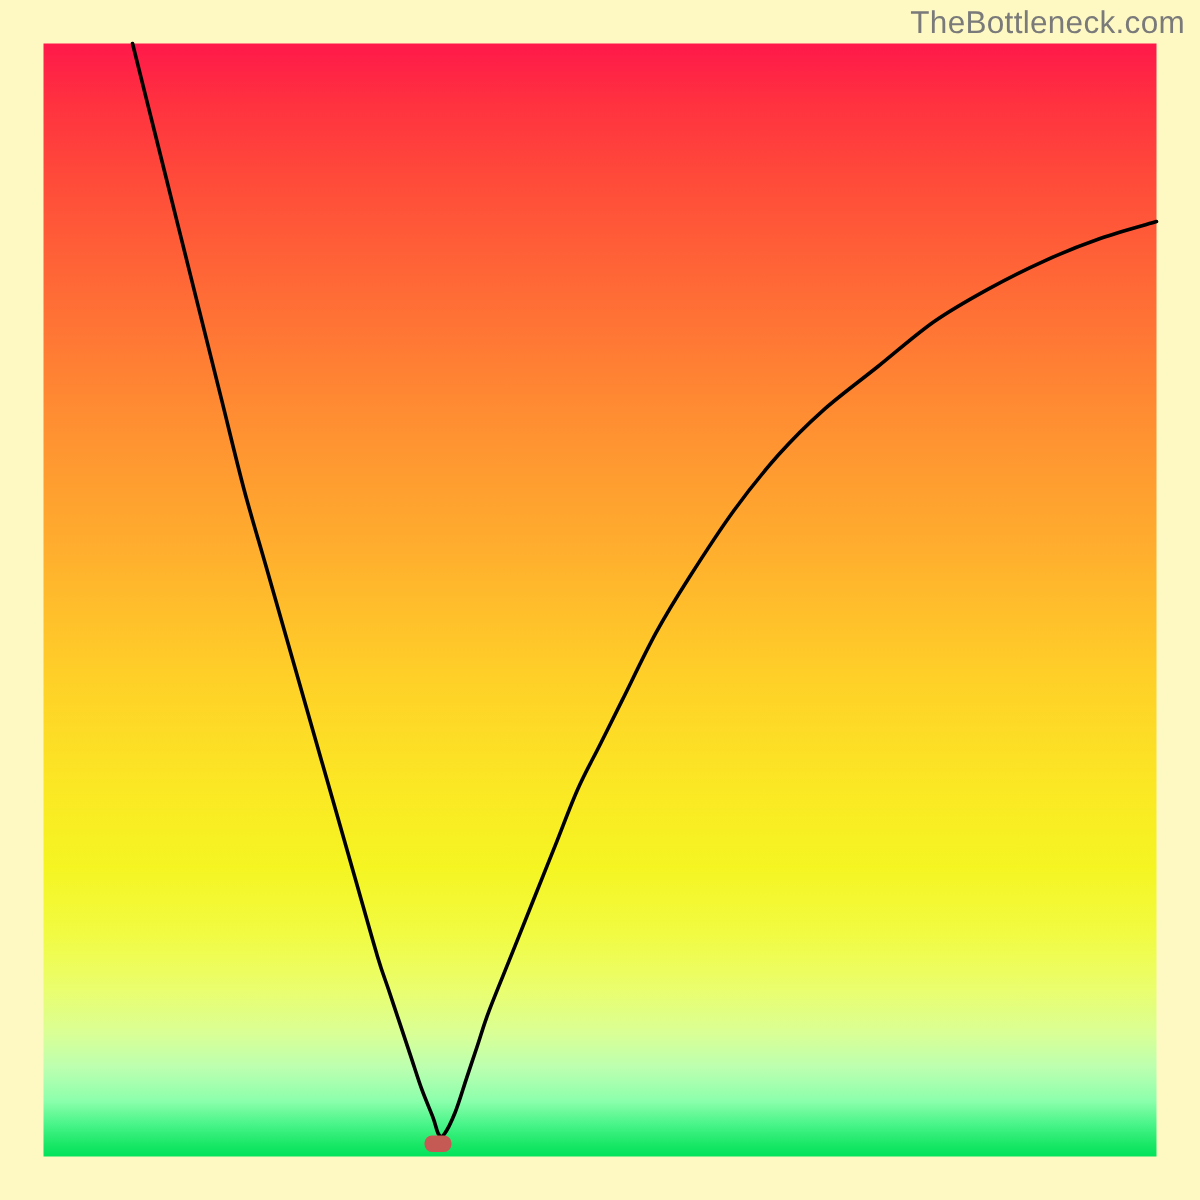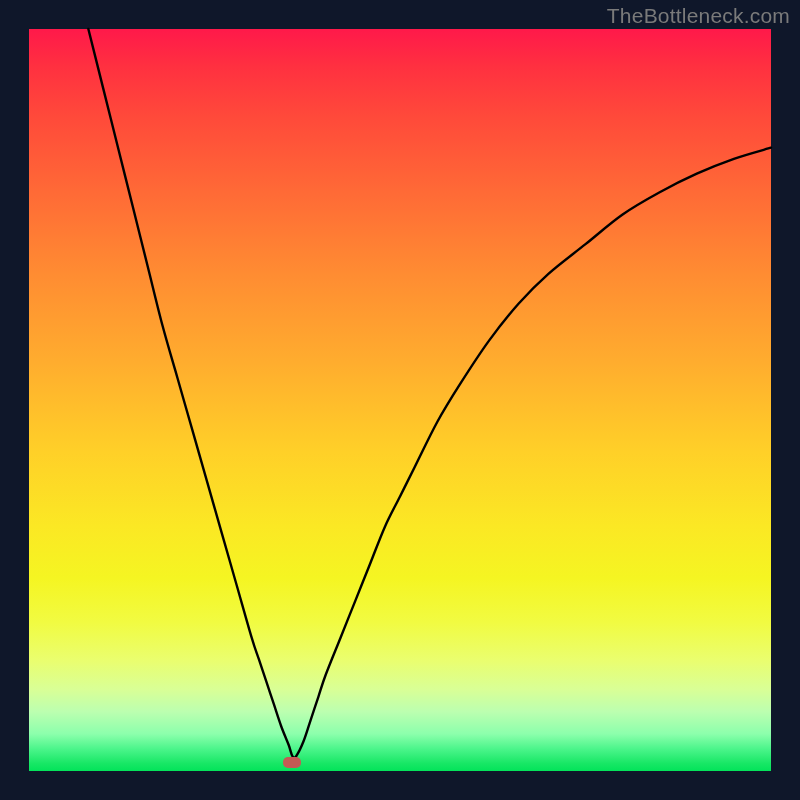--- a/index.html
+++ b/index.html
@@ -8,21 +8,21 @@
     width: 800px;
     height: 800px;
     background: #000;
     overflow: hidden;
     font-family: Arial, Helvetica, sans-serif;
   }
   .frame {
     position: relative;
     width: 800px;
     height: 800px;
-    background: #0f172a;
+    background: #fef9c3;
   }
   .plot-area {
     position: absolute;
     left: 29px;
     top: 29px;
     width: 742px;
     height: 742px;
     
     background: linear-gradient(to bottom,
       #ff194a 0%,

